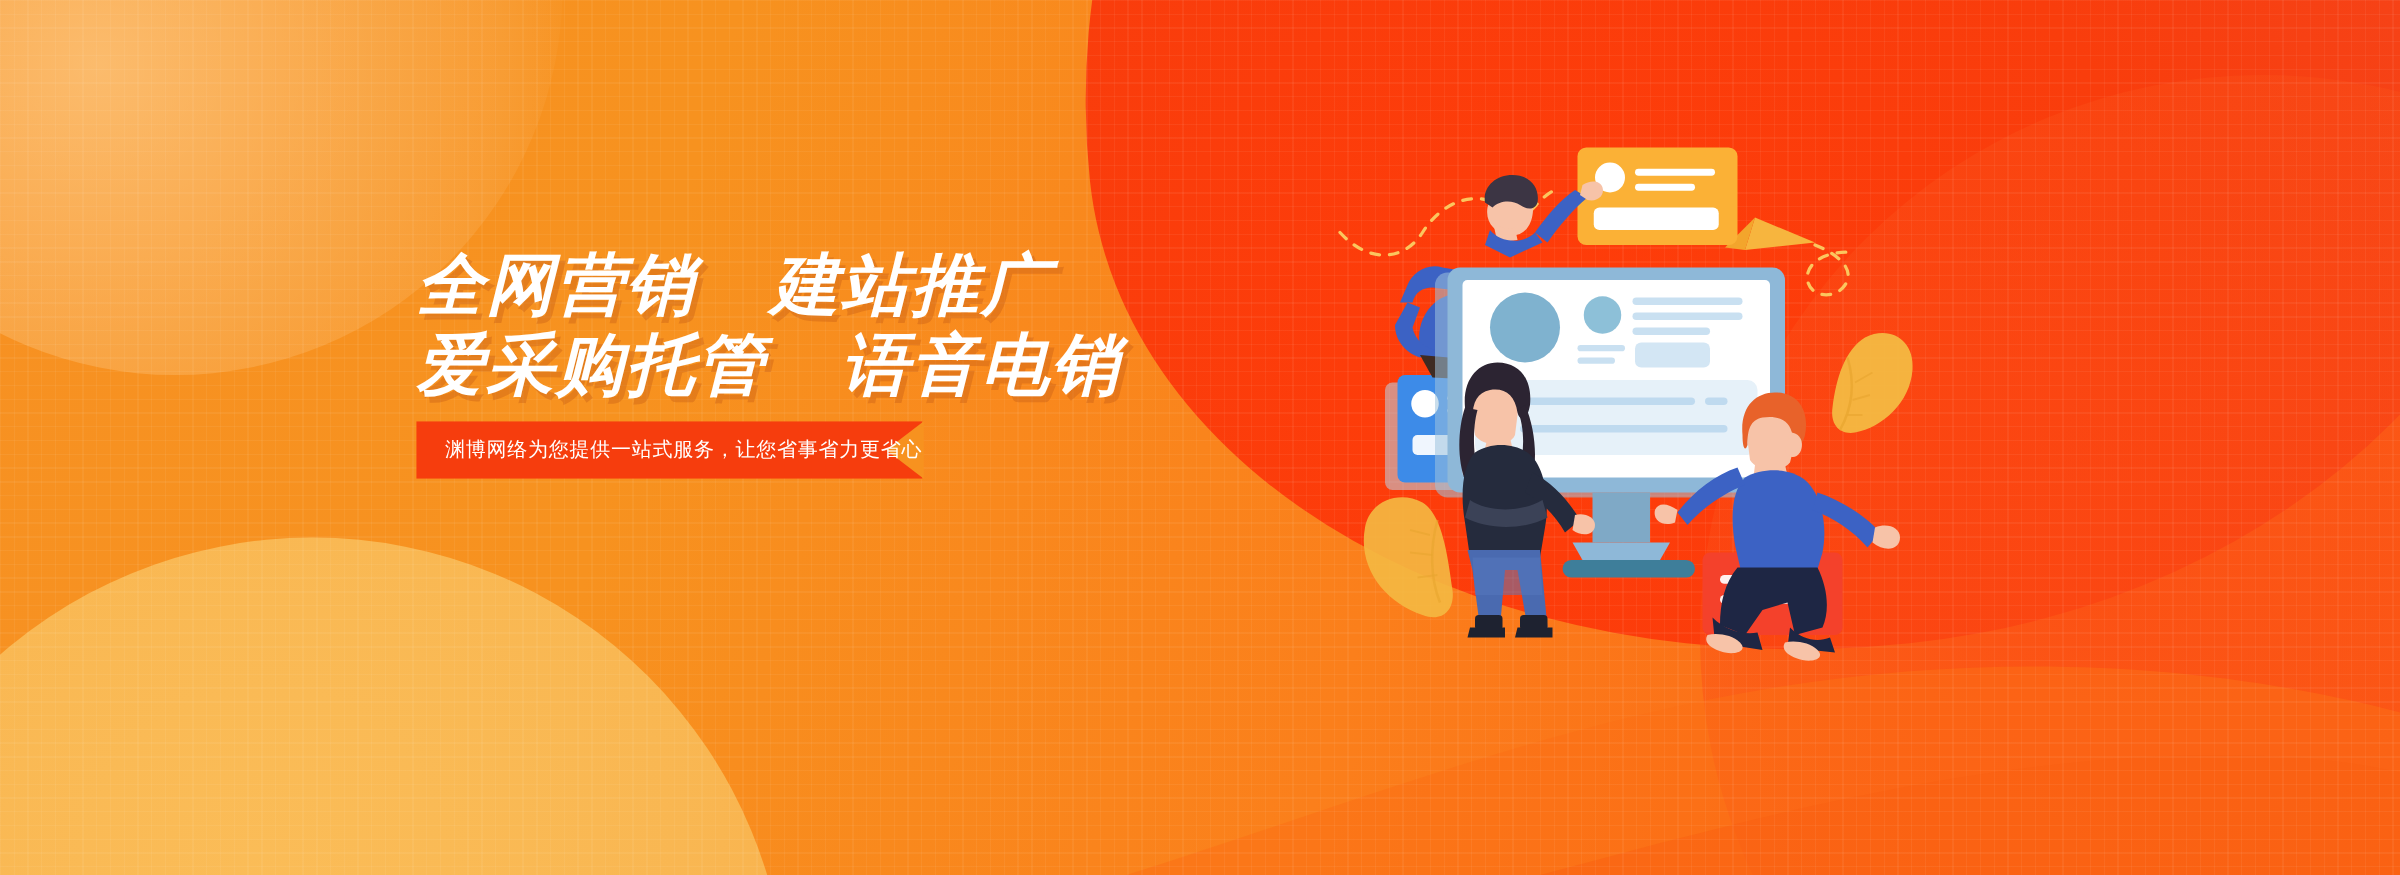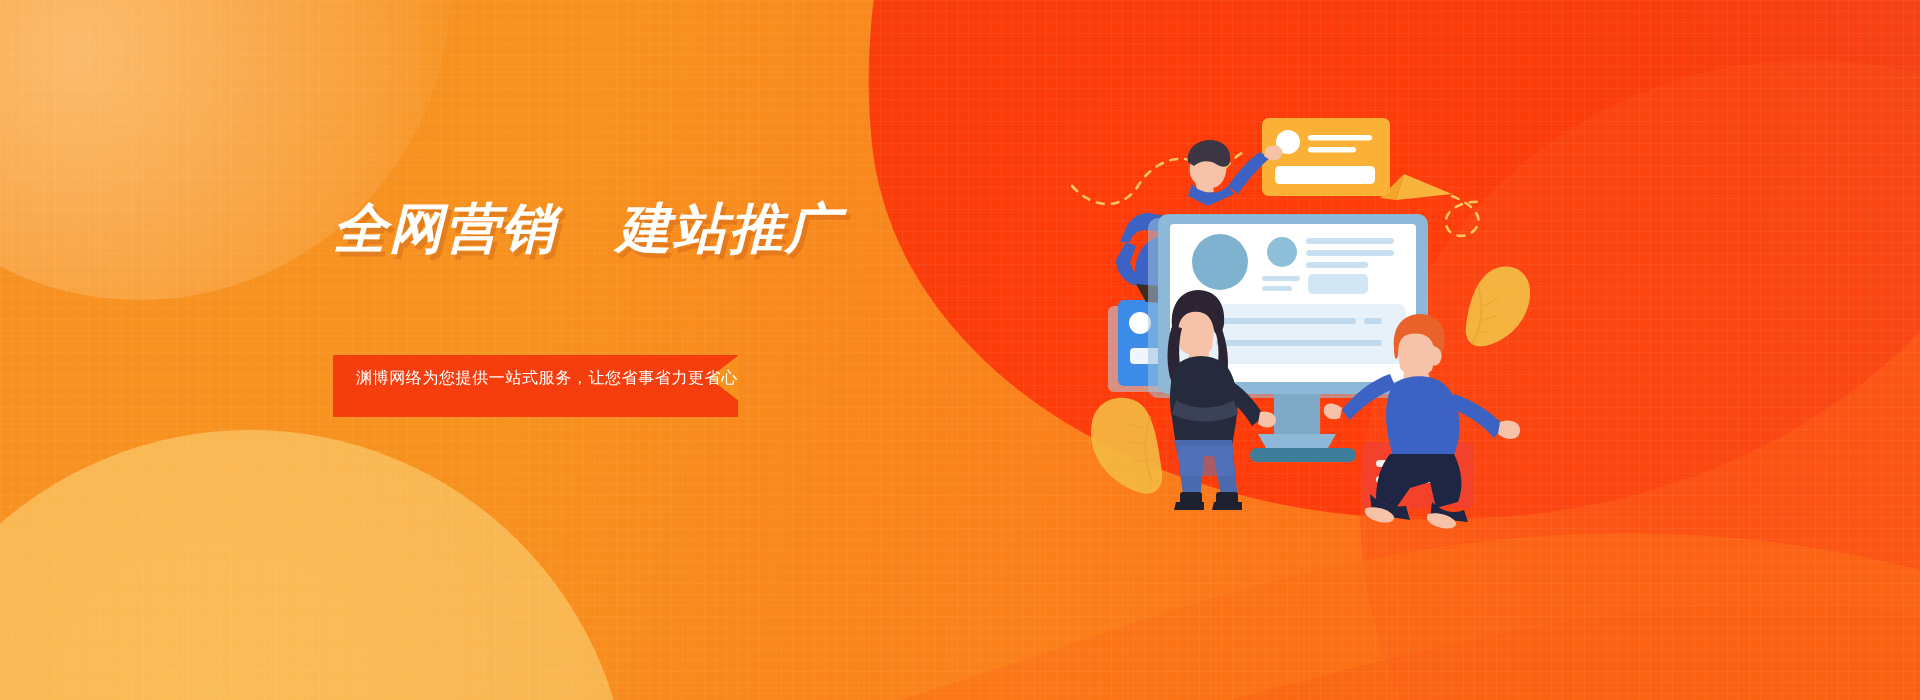--- a/index.html
+++ b/index.html
@@ -54,21 +54,21 @@
   .headline{
     font-weight:bold; font-style:italic; color:#ffffff;
     font-size:54px; line-height:64px; letter-spacing:2px;
     white-space:nowrap;
     text-shadow:4px 5px 0 rgba(196,92,20,.38);
   }
   .headline .gap{ display:inline-block; width:26px; }
 
   .ribbon-wrap{
     position:absolute; left:333px; top:337px;
-    width:405px; height:62px;margin-top:18px;
+    width:405px; height:46px;
   }
   .ribbon{
     position:absolute; inset:0;
     background:#F63D0D;
     -webkit-clip-path:polygon(0 0, 100% 0, 100% 100%, 0 100%);
     clip-path:polygon(0 0, 100% 0, 100% 100%, 0 100%);
   }
   .ribbon-notch{
     position:absolute; right:0; top:0; width:30px; height:46px;
     background:transparent;
@@ -108,20 +108,25 @@
     </svg>
 
     <div class="grid-tex"></div>
   </div>
 
   <div class="copy">
     <div class="headline">
       <span>全网营销</span>
       <span class="gap"></span>
       <span>建站推广</span>
+    </div>
+    <div class="headline">
+      <span>爱采购托管</span>
+      <span class="gap"></span>
+      <span>语音电销</span>
     </div>
   </div>
 
   <div class="ribbon-wrap">
     <div class="ribbon"></div>
     <div class="ribbon-notch"></div>
     <div class="ribbon-text">渊博网络为您提供一站式服务，让您省事省力更省心</div>
   </div>
 
   <div class="illus">

